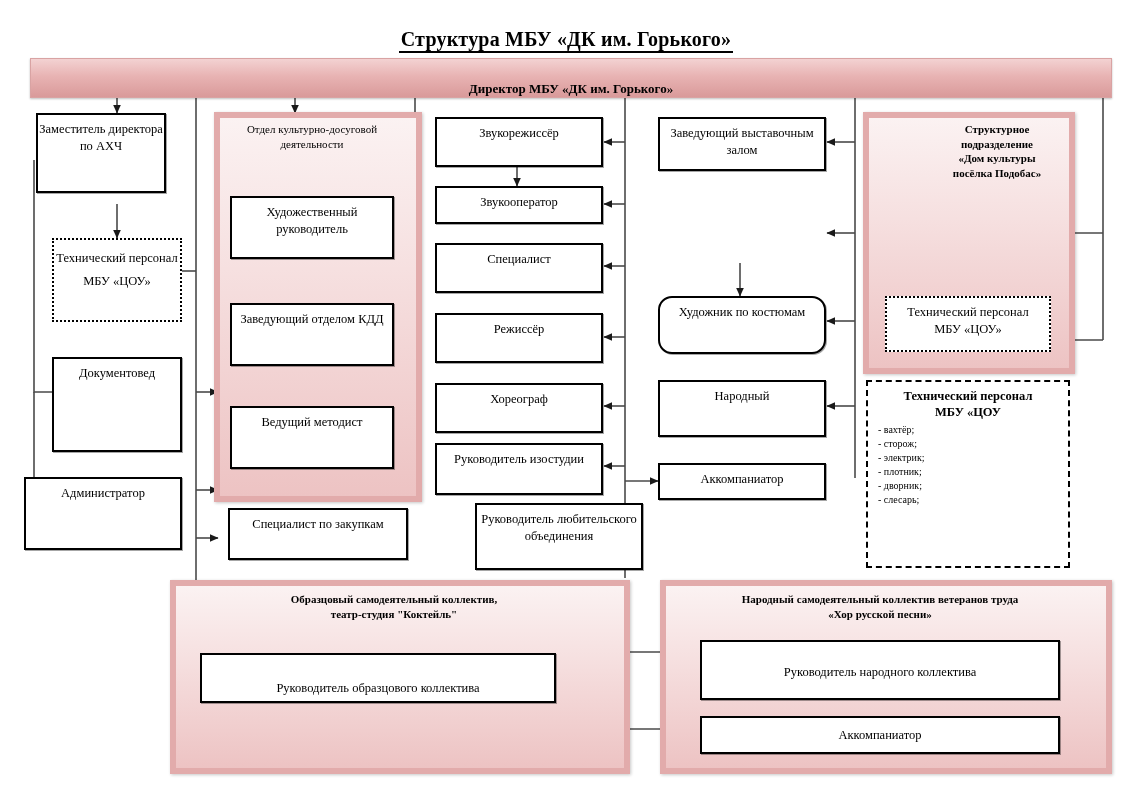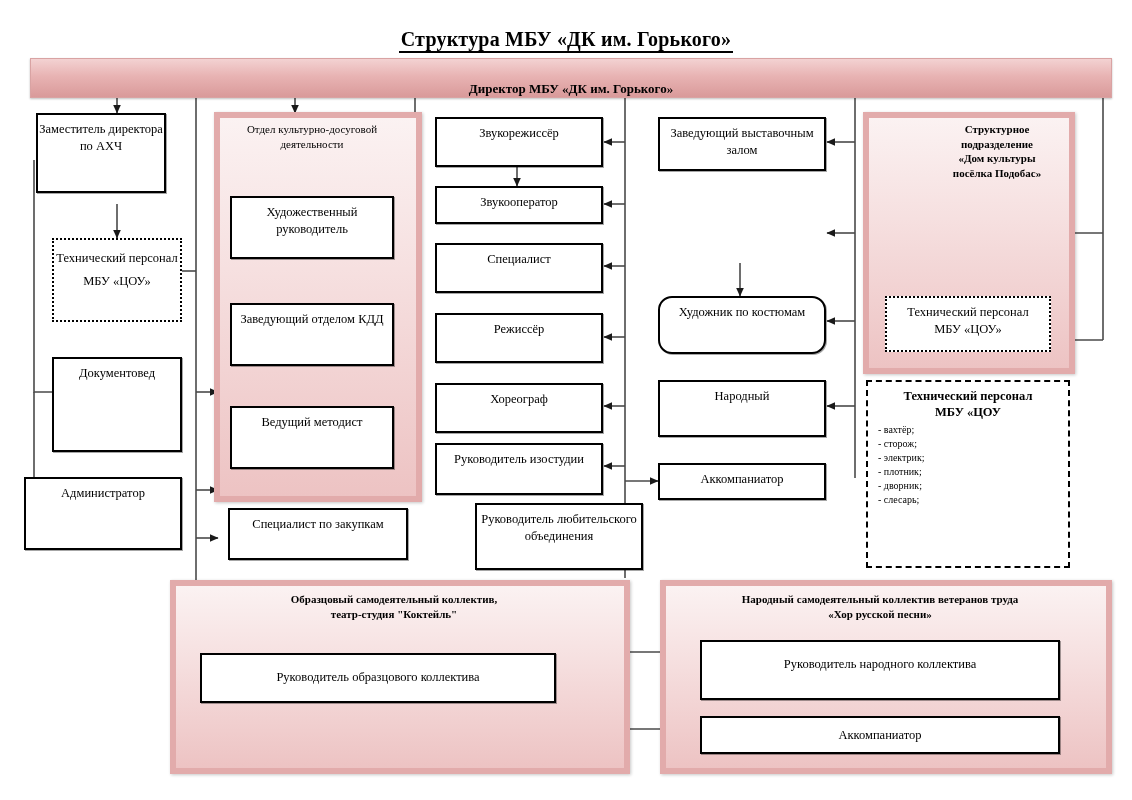--- a/index.html
+++ b/index.html
@@ -289,30 +289,30 @@
       <li>- слесарь;</li>
     </ul>
   </div>
 
   <div class="pinkpanel" style="left:170px; top:580px; width:448px; height:182px;">
   </div>
   <div class="panel-title bold" style="left:178px; top:592px; width:432px;">
     <span>Образцовый самодеятельный коллектив,</span><br>
     <span>театр-студия "Коктейль"</span>
   </div>
-  <div class="box" style="left:200px; top:653px; width:356px; height:50px; padding-top:14px;">
+  <div class="box" style="left:200px; top:653px; width:356px; height:50px; padding-top:25px;">
     <span>Руководитель образцового коллектива</span>
   </div>
 
   <div class="pinkpanel" style="left:660px; top:580px; width:440px; height:182px;">
   </div>
   <div class="panel-title bold" style="left:666px; top:592px; width:428px;">
     <span>Народный самодеятельный коллектив ветеранов труда</span><br>
     <span>«Хор русской песни»</span>
   </div>
-  <div class="box" style="left:700px; top:640px; width:360px; height:60px; padding-top:14px;">
+  <div class="box" style="left:700px; top:640px; width:360px; height:60px; padding-top:22px;">
     <span>Руководитель народного коллектива</span>
   </div>
   <div class="box" style="left:700px; top:716px; width:360px; height:38px; padding-top:9px;">
     <span>Аккомпаниатор</span>
   </div>
 
 </div>
 
 </body></html>

